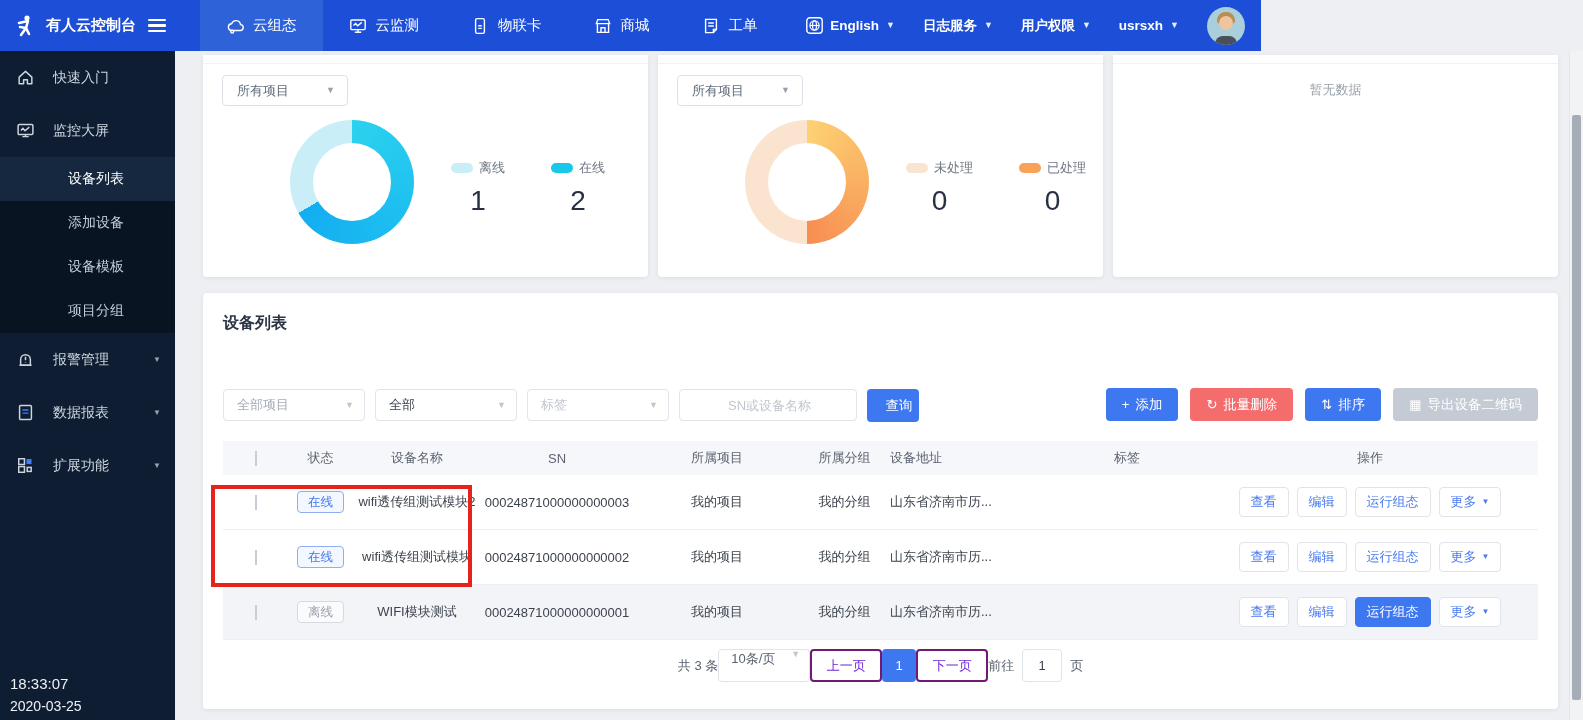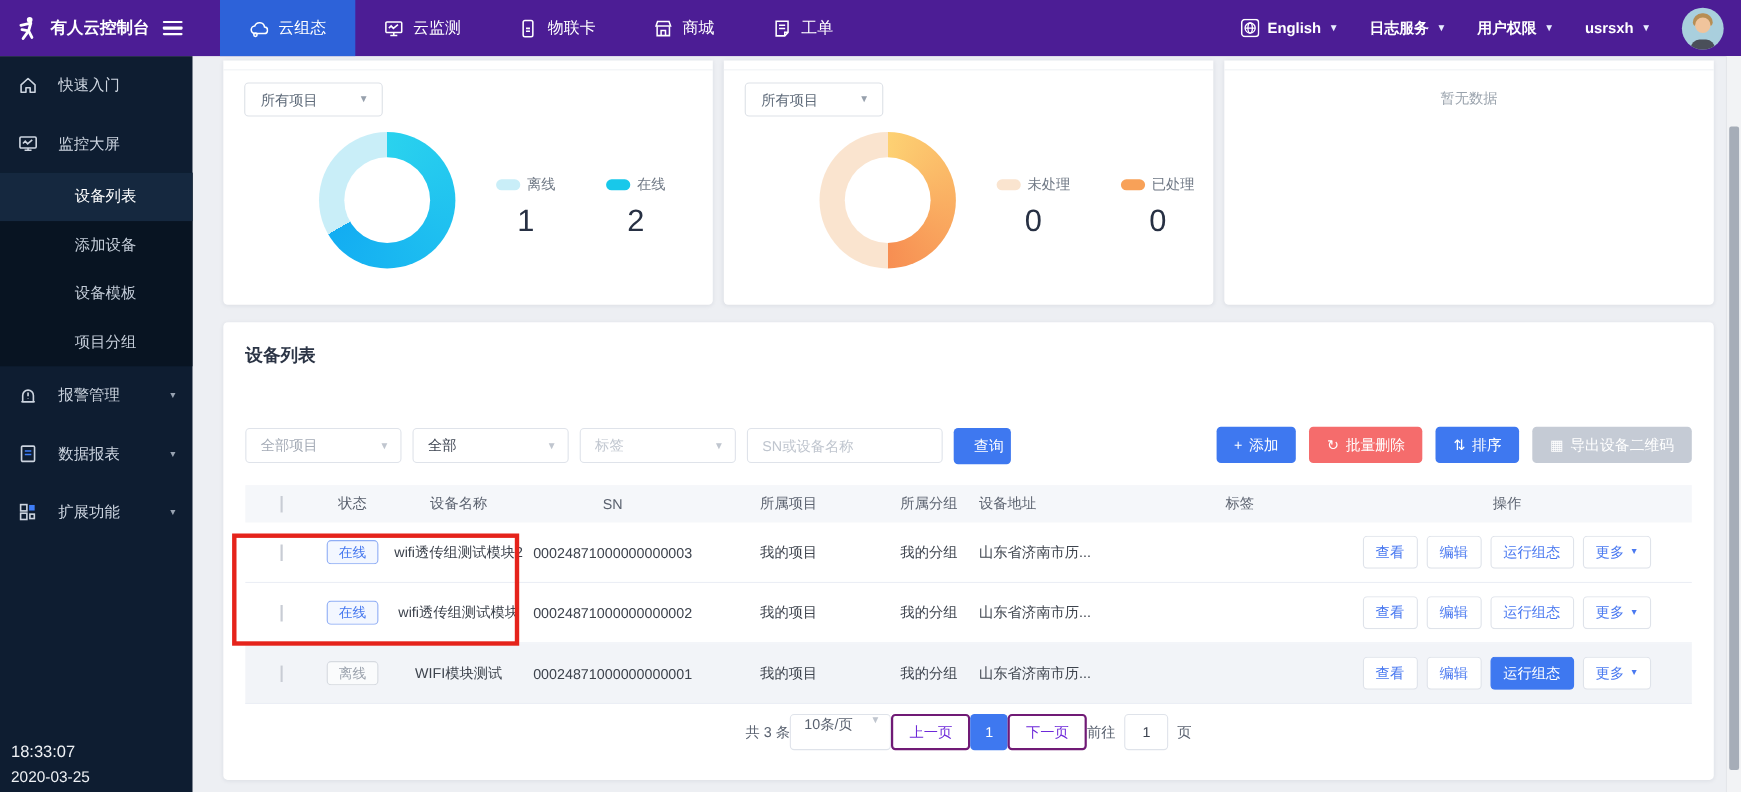--- a/index.html
+++ b/index.html
@@ -6,22 +6,22 @@
   html,body { width:1583px; height:720px; }
   body {
     position: relative;
     font-family: "Liberation Sans", "DejaVu Sans", sans-serif;
     background: #edeff3;
     overflow: hidden;
     color: #333;
   }
   
   #topbar {
-    position:absolute; top:0; left:0; width:1583px; height:51px;
-    background:#4c1d95; display:flex; align-items:stretch; z-index:10;
+    position:absolute; top:0; left:0; width:1261px; height:51px;
+    background:#1d4ed8; display:flex; align-items:stretch; z-index:10;
   }
   .brand-area { display:flex; align-items:center; width:175px; padding-left:12px; flex:none; }
   .brand-title { color:#fff; font-size:15px; font-weight:700; margin-left:8px; white-space:nowrap; }
   .burger { margin-left:12px; width:18px; display:flex; flex-direction:column; gap:3px; cursor:pointer; }
   .burger i { display:block; height:2.5px; background:#fff; border-radius:1px; }
   .nav-tabs { display:flex; margin-left:25px; }
   .nav-tab { display:flex; align-items:center; gap:9px; padding:0 26px; color:#fff; font-size:14.5px; cursor:pointer; }
   .nav-tab.active { background:#2d62d9; }
   .nav-tab svg { flex:none; }
   .top-right { margin-left:auto; display:flex; align-items:center; gap:28px; padding-right:16px; }
@@ -66,21 +66,21 @@
   .panel-title { position:absolute; left:20px; top:20px; font-size:16px; font-weight:700; color:#2b3445; }
   .filters { position:absolute; left:20px; top:96px; display:flex; gap:10px; }
   .f-select, .f-input { width:142px; height:32px; border:1px solid #dfe3ea; border-radius:4px; background:#fff;
       display:flex; align-items:center; padding:0 10px 0 13px; font-size:13px; }
   .f-select { cursor:pointer; }
   .f-select .caret { margin-left:auto; color:#c0c6cf; }
   .f-select .val { color:#a4abb6; }
   .f-select .val.dark { color:#3c4350; }
   .f-select .val.placeholder { color:#c0c6cf; }
   .f-input { width:178px; }
-  .f-input input { border:none; outline:none; width:100%; font-size:13px; color:#3c4350; font-family:inherit; }
+  .f-input input { border:none; outline:none; width:100%; font-size:13px; color:#3c4350; font-family:inherit;text-align:center; }
   .f-input input::placeholder { color:#c0c6cf; }
   .btn { height:33px; border:none; border-radius:4px; font-size:13.5px; color:#fff; cursor:pointer;
          display:inline-flex; align-items:center; justify-content:center; gap:6px; font-family:inherit;padding-left:12px; }
   .btn-blue { background:#3e78f0; }
   .btn-red { background:#f56c6c; }
   .btn-disabled { background:#c5cbd5; cursor:default; }
   .btn-search { width:52px; }
   .toolbar { position:absolute; right:20px; top:95px; display:flex; gap:12px; }
   .toolbar .btn { padding:0 16px; }
   .btn-ic { font-size:13px; line-height:1; }

